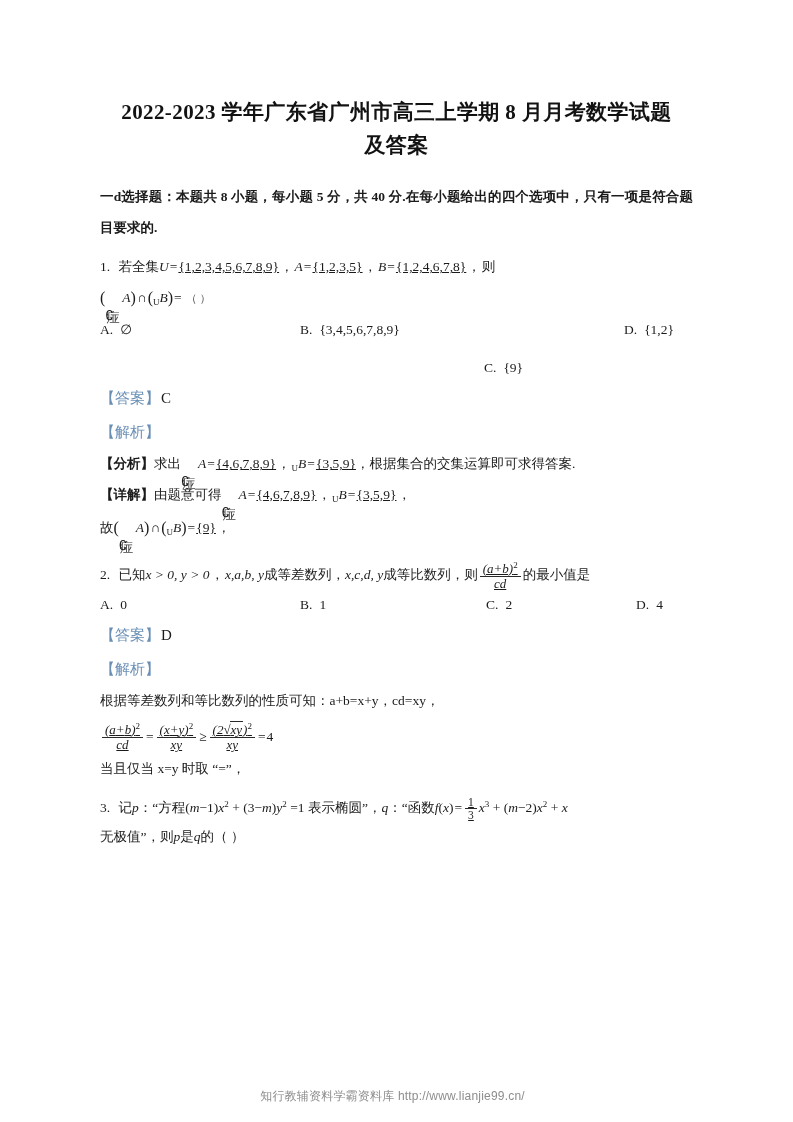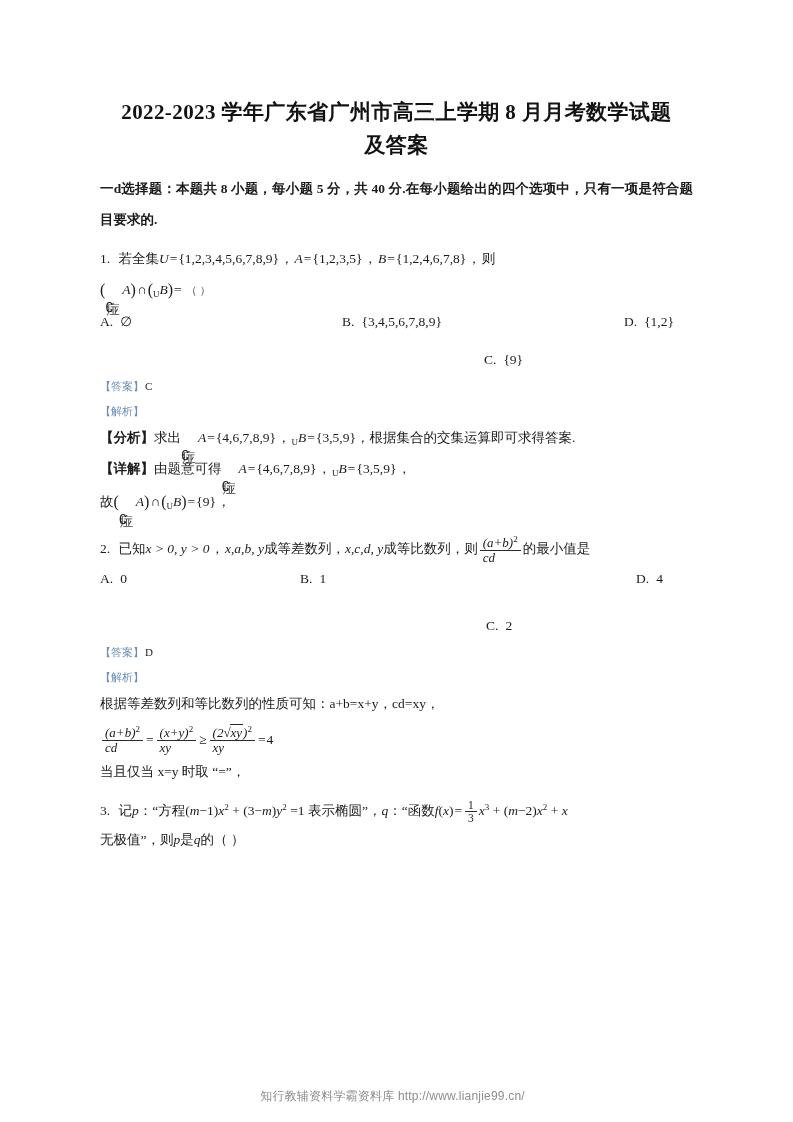--- a/index.html
+++ b/index.html
@@ -39,40 +39,40 @@
   
   .para {
     font-size: 13.5px;
     line-height: 2.28;
     text-align: justify;
     margin: 0;
     color: #1b1b1b;
   }
   .intro {
     font-weight: bold;
-    margin-top: 12px;
+    margin-top: 20px;
     font-size: 13.5px;
     line-height: 2.3;
   }
 
   .qblock { margin-top: 9px; }
 
   .qline {
     font-size: 13.5px;
     line-height: 2.15;
     margin: 0;
     color: #1b1b1b;
   }
   .qnum { margin-right: 5px; }
 
   
   .mi { font-family: "Liberation Serif", serif; font-style: italic; }
   .mn { font-family: "Liberation Serif", serif; font-style: normal; }
   .mop { font-style: normal; padding: 0 1px; }
-  .set { font-style: normal; white-space: nowrap; }
+  .set { font-style: normal; white-space: nowrap; text-decoration: underline; }
   .paren-big { font-style: normal; font-size: 16px; vertical-align: -1px; }
   .sup-n { font-size: 9px; vertical-align: 5px; font-style: normal; }
   .sub-u {
     font-size: 9px;
     vertical-align: -3px;
     font-style: normal;
   }
   .compl {
     font-style: normal;
     position: relative;
@@ -80,23 +80,25 @@
     width: 17px;
     text-align: left;
   }
   .compl .glyph-a { position: absolute; left: 0; top: -1px; }
   .compl .glyph-b { position: absolute; left: 1px; top: 1px; opacity: .85; }
 
   
   .frac {
     display: inline-block;
     vertical-align: -0.62em;
+    text-align: center;
     font-style: italic;
     line-height: 1.08;
     margin: 0 2px;
+    text-decoration: underline;
   }
   .frac .num { display: block; padding: 0 3px; font-size: 13px; }
   .frac .den {
     display: block;
     border-top: 1px solid #2a2a2a;
     padding: 0 3px;
     font-size: 13px;
   }
   .frac.small { vertical-align: -0.55em; }
   .frac.small .num, .frac.small .den { font-size: 11.5px; }
@@ -114,34 +116,34 @@
     display: flex;
     font-size: 13.5px;
     line-height: 2.1;
     margin: 0;
     color: #1b1b1b;
   }
   .opt { white-space: nowrap; }
   .opt .lab { margin-right: 7px; font-style: normal; }
 
   .options.q1 .opt:nth-child(1) { width: 200px; }
-  .options.q1 .opt:nth-child(2) { width: 184px; text-align: center; }
+  .options.q1 .opt:nth-child(2) { width: 184px; }
   .options.q1 .opt:nth-child(3) { width: 140px; margin-top: 38px; }
 
   .options.q2 .opt:nth-child(1) { width: 200px; }
   .options.q2 .opt:nth-child(2) { width: 186px; }
-  .options.q2 .opt:nth-child(3) { width: 150px; margin-top: 47px; }
+  .options.q2 .opt:nth-child(3) { width: 150px; }
 
   .options.q3 .opt:nth-child(1) { width: 188px; }
   .options.q3 .opt:nth-child(2) { width: 188px; }
   .options.q3 .opt:nth-child(3) { width: 150px; }
 
   
   .ansline, .analine {
-    font-size: 11px;
+    font-size: 15px;
     line-height: 2.25;
     margin: 0;
   }
   .tag-blue {
     color: #6a8fb5;
     font-weight: normal;
   }
   .tag-dark {
     font-weight: bold;
     color: #1b1b1b;

